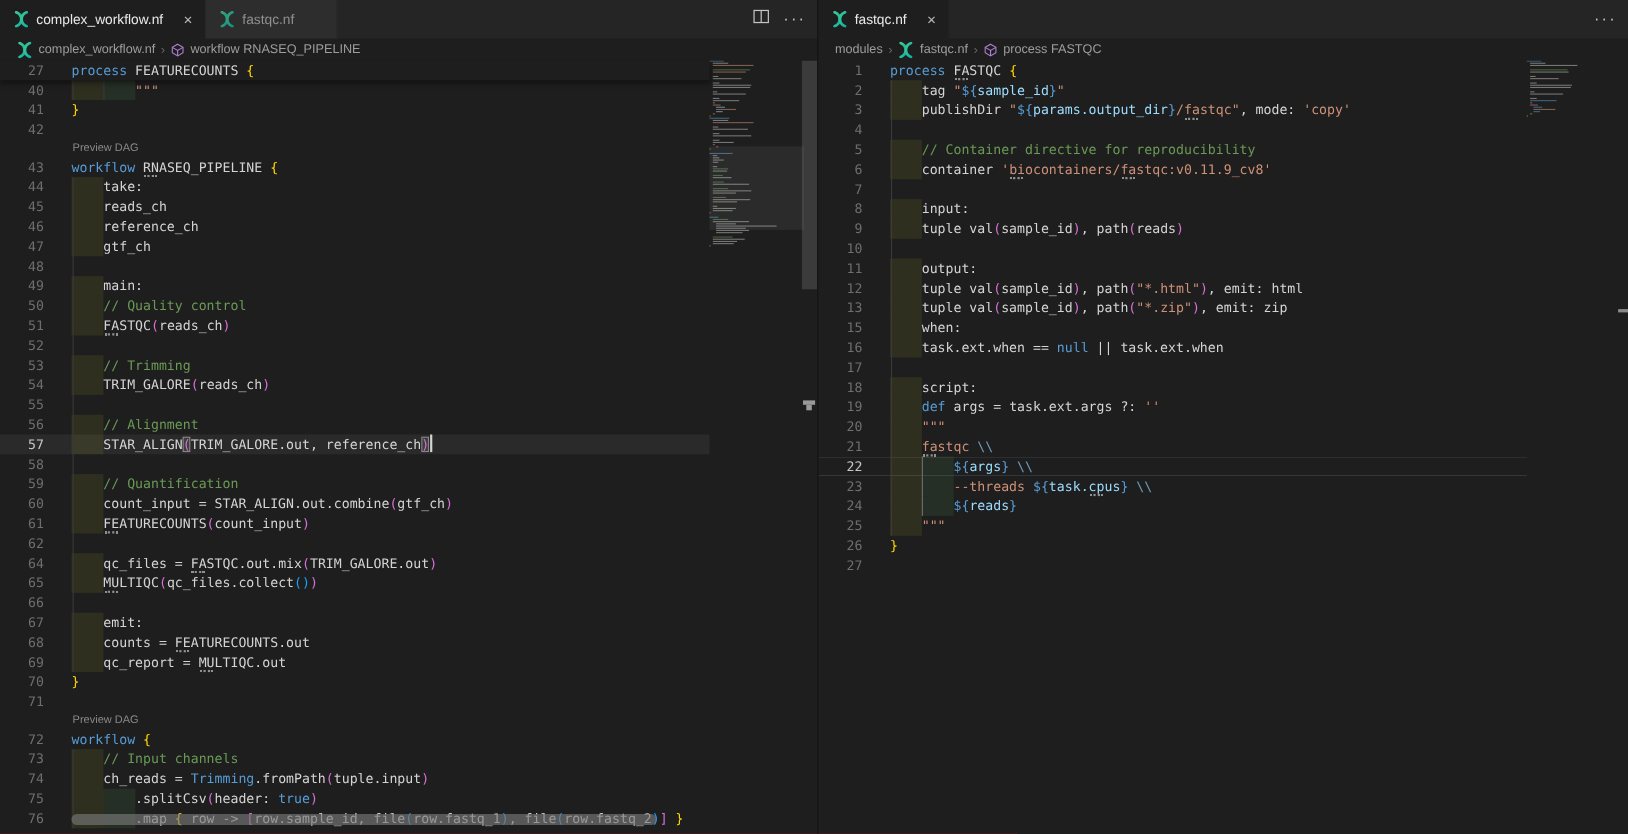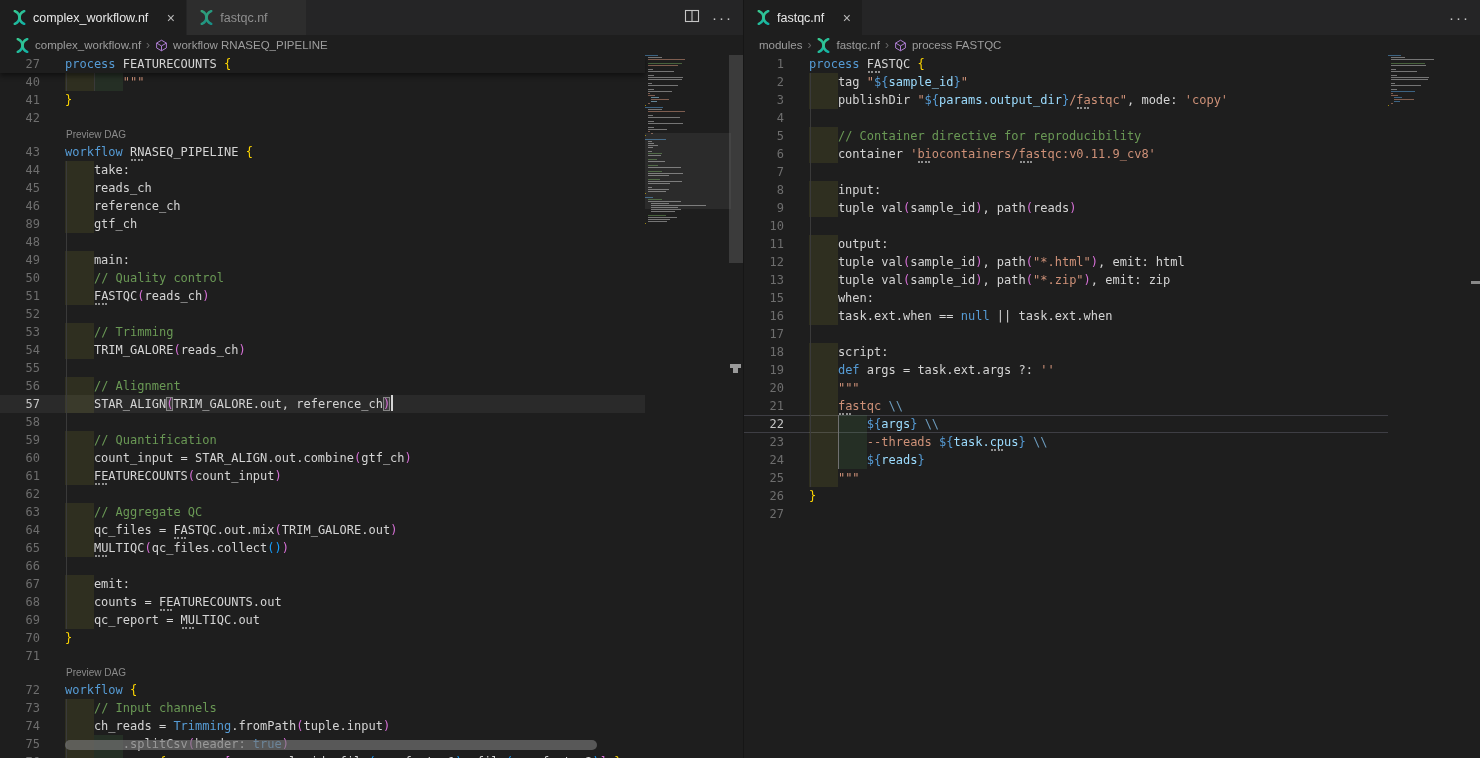--- a/index.html
+++ b/index.html
@@ -135,37 +135,36 @@
       <div class="code">
           <div style="height: 18px;"></div>
           <div class="row"><div class="ib l0" style="left: 65px;"></div><div class="ib l1" style="left: 93.9px;"></div><div class="guide" style="left: 65.5px;"></div><div class="guide" style="left: 94.4px;"></div><span class="num">40</span><span class="txt"><span class="tk-pln">        </span><span class="tk-str">"""</span></span></div>
           <div class="row"><span class="num">41</span><span class="txt"><span class="tk-b1">}</span></span></div>
           <div class="row"><span class="num">42</span><span class="txt"></span></div>
           <div class="lens">Preview DAG</div>
           <div class="row"><span class="num">43</span><span class="txt"><span class="tk-kw">workflow </span><span class="tk-pln h">RNASEQ_PIPELINE</span><span class="tk-pln"> </span><span class="tk-b1">{</span></span></div>
           <div class="row"><div class="ib l0" style="left: 65px;"></div><div class="guide" style="left: 65.5px;"></div><span class="num">44</span><span class="txt"><span class="tk-pln">    take:</span></span></div>
           <div class="row"><div class="ib l0" style="left: 65px;"></div><div class="guide" style="left: 65.5px;"></div><span class="num">45</span><span class="txt"><span class="tk-pln">    reads_ch</span></span></div>
           <div class="row"><div class="ib l0" style="left: 65px;"></div><div class="guide" style="left: 65.5px;"></div><span class="num">46</span><span class="txt"><span class="tk-pln">    reference_ch</span></span></div>
-          <div class="row"><div class="ib l0" style="left: 65px;"></div><div class="guide" style="left: 65.5px;"></div><span class="num">89</span><span class="txt"><span class="tk-pln">    gtf_ch</span></span></div>
+          <div class="row"><div class="ib l0" style="left: 65px;"></div><div class="guide" style="left: 65.5px;"></div><span class="num">47</span><span class="txt"><span class="tk-pln">    gtf_ch</span></span></div>
           <div class="row"><div class="guide" style="left: 65.5px;"></div><span class="num">48</span><span class="txt"></span></div>
           <div class="row"><div class="ib l0" style="left: 65px;"></div><div class="guide" style="left: 65.5px;"></div><span class="num">49</span><span class="txt"><span class="tk-pln">    main:</span></span></div>
           <div class="row"><div class="ib l0" style="left: 65px;"></div><div class="guide" style="left: 65.5px;"></div><span class="num">50</span><span class="txt"><span class="tk-pln">    </span><span class="tk-com">// Quality control</span></span></div>
           <div class="row"><div class="ib l0" style="left: 65px;"></div><div class="guide" style="left: 65.5px;"></div><span class="num">51</span><span class="txt"><span class="tk-pln">    </span><span class="tk-pln h">FASTQC</span><span class="tk-b2">(</span><span class="tk-pln">reads_ch</span><span class="tk-b2">)</span></span></div>
           <div class="row"><div class="guide" style="left: 65.5px;"></div><span class="num">52</span><span class="txt"></span></div>
           <div class="row"><div class="ib l0" style="left: 65px;"></div><div class="guide" style="left: 65.5px;"></div><span class="num">53</span><span class="txt"><span class="tk-pln">    </span><span class="tk-com">// Trimming</span></span></div>
           <div class="row"><div class="ib l0" style="left: 65px;"></div><div class="guide" style="left: 65.5px;"></div><span class="num">54</span><span class="txt"><span class="tk-pln">    </span><span class="tk-pln">TRIM_GALORE</span><span class="tk-b2">(</span><span class="tk-pln">reads_ch</span><span class="tk-b2">)</span></span></div>
           <div class="row"><div class="guide" style="left: 65.5px;"></div><span class="num">55</span><span class="txt"></span></div>
           <div class="row"><div class="ib l0" style="left: 65px;"></div><div class="guide" style="left: 65.5px;"></div><span class="num">56</span><span class="txt"><span class="tk-pln">    </span><span class="tk-com">// Alignment</span></span></div>
           <div class="row cur-fill"><div class="ib l0" style="left: 65px;"></div><div class="guide" style="left: 65.5px;"></div><span class="num active">57</span><span class="txt"><span class="tk-pln">    </span><span class="tk-pln">STAR_ALIGN</span><span class="tk-b2 m">(</span><span class="tk-pln">TRIM_GALORE.out, reference_ch</span><span class="tk-b2 m">)</span><span class="cursor"></span></span></div>
           <div class="row"><div class="guide" style="left: 65.5px;"></div><span class="num">58</span><span class="txt"></span></div>
           <div class="row"><div class="ib l0" style="left: 65px;"></div><div class="guide" style="left: 65.5px;"></div><span class="num">59</span><span class="txt"><span class="tk-pln">    </span><span class="tk-com">// Quantification</span></span></div>
           <div class="row"><div class="ib l0" style="left: 65px;"></div><div class="guide" style="left: 65.5px;"></div><span class="num">60</span><span class="txt"><span class="tk-pln">    count_input = STAR_ALIGN.out.combine</span><span class="tk-b2">(</span><span class="tk-pln">gtf_ch</span><span class="tk-b2">)</span></span></div>
           <div class="row"><div class="ib l0" style="left: 65px;"></div><div class="guide" style="left: 65.5px;"></div><span class="num">61</span><span class="txt"><span class="tk-pln">    </span><span class="tk-pln h">FEATURECOUNTS</span><span class="tk-b2">(</span><span class="tk-pln">count_input</span><span class="tk-b2">)</span></span></div>
           <div class="row"><div class="guide" style="left: 65.5px;"></div><span class="num">62</span><span class="txt"></span></div>
-          <div class="row"><div class="ib l0" style="left: 65px;"></div><div class="guide" style="left: 65.5px;"></div><span class="num">63</span><span class="txt"><span class="tk-pln">    </span><span class="tk-com">// Aggregate QC</span></span></div>
           <div class="row"><div class="ib l0" style="left: 65px;"></div><div class="guide" style="left: 65.5px;"></div><span class="num">64</span><span class="txt"><span class="tk-pln">    qc_files = </span><span class="tk-pln h">FASTQC</span><span class="tk-pln">.out.mix</span><span class="tk-b2">(</span><span class="tk-pln">TRIM_GALORE.out</span><span class="tk-b2">)</span></span></div>
           <div class="row"><div class="ib l0" style="left: 65px;"></div><div class="guide" style="left: 65.5px;"></div><span class="num">65</span><span class="txt"><span class="tk-pln">    </span><span class="tk-pln h">MULTIQC</span><span class="tk-b2">(</span><span class="tk-pln">qc_files.collect</span><span class="tk-b3">(</span><span class="tk-b3">)</span><span class="tk-b2">)</span></span></div>
           <div class="row"><div class="guide" style="left: 65.5px;"></div><span class="num">66</span><span class="txt"></span></div>
           <div class="row"><div class="ib l0" style="left: 65px;"></div><div class="guide" style="left: 65.5px;"></div><span class="num">67</span><span class="txt"><span class="tk-pln">    emit:</span></span></div>
           <div class="row"><div class="ib l0" style="left: 65px;"></div><div class="guide" style="left: 65.5px;"></div><span class="num">68</span><span class="txt"><span class="tk-pln">    counts = </span><span class="tk-pln h">FEATURECOUNTS</span><span class="tk-pln">.out</span></span></div>
           <div class="row"><div class="ib l0" style="left: 65px;"></div><div class="guide" style="left: 65.5px;"></div><span class="num">69</span><span class="txt"><span class="tk-pln">    qc_report = </span><span class="tk-pln h">MULTIQC</span><span class="tk-pln">.out</span></span></div>
           <div class="row"><span class="num">70</span><span class="txt"><span class="tk-b1">}</span></span></div>
           <div class="row"><span class="num">71</span><span class="txt"></span></div>
           <div class="lens">Preview DAG</div>
           <div class="row"><span class="num">72</span><span class="txt"><span class="tk-kw">workflow </span><span class="tk-b1">{</span></span></div>

